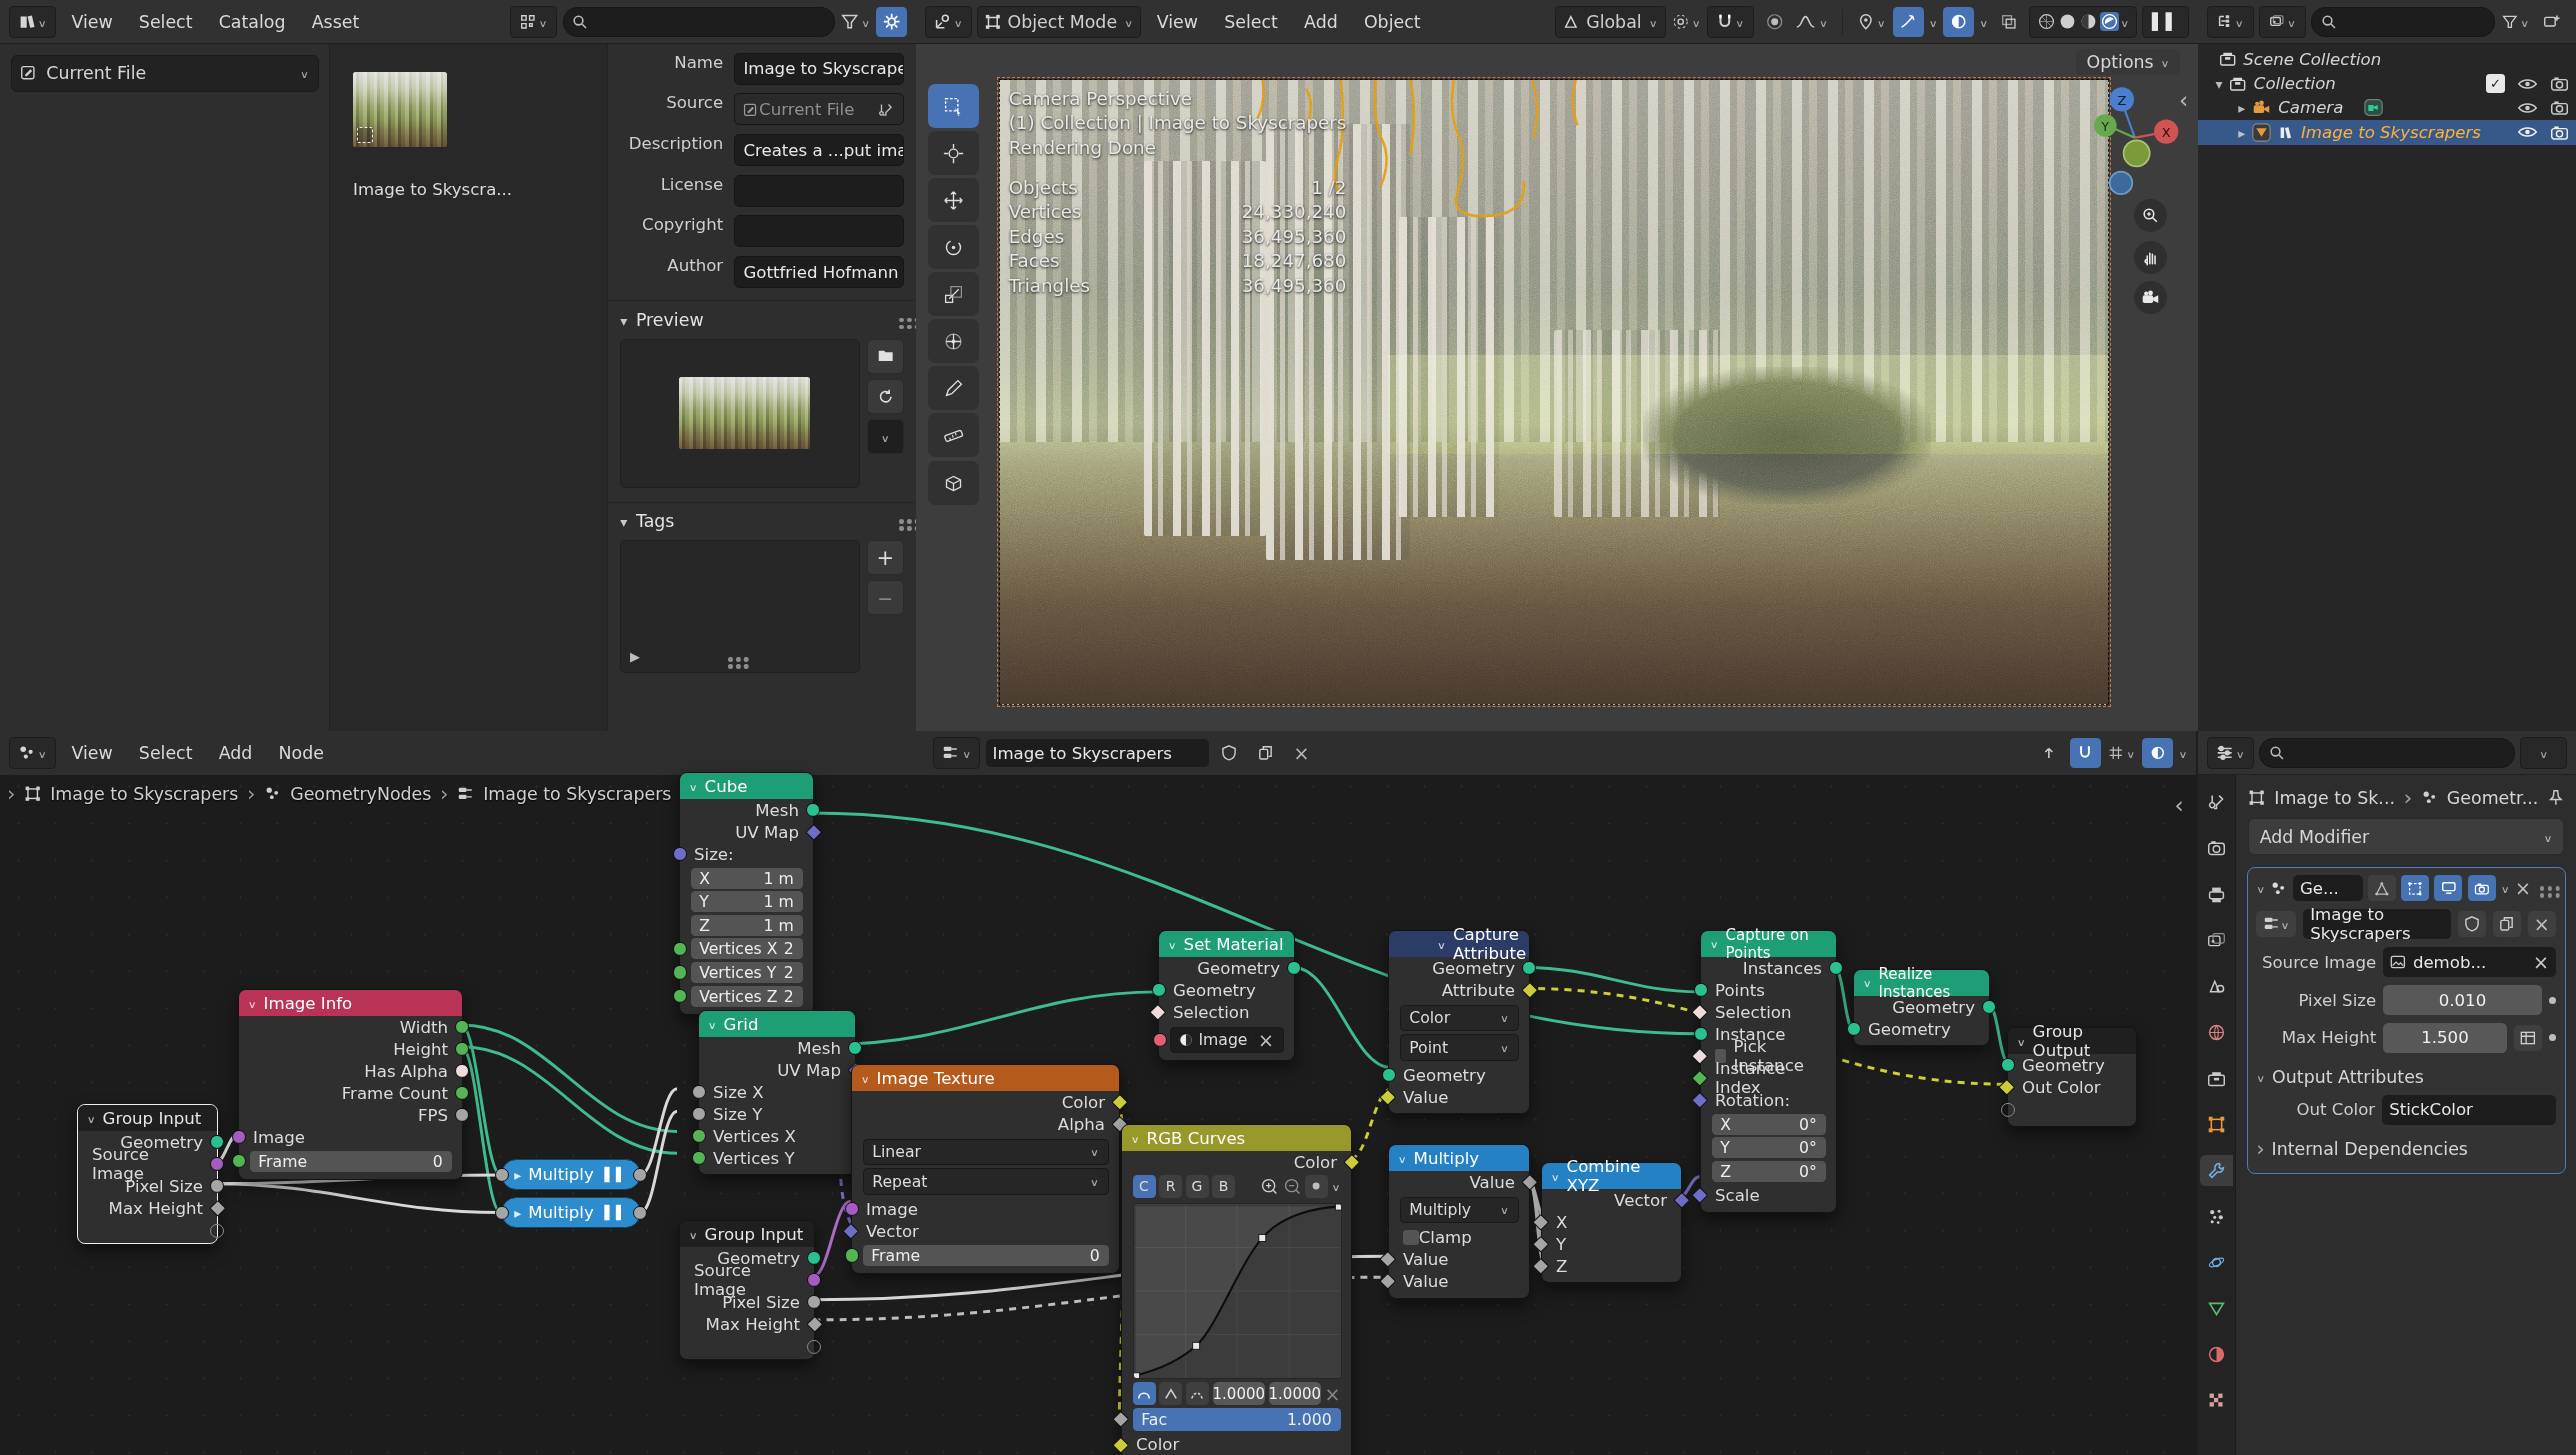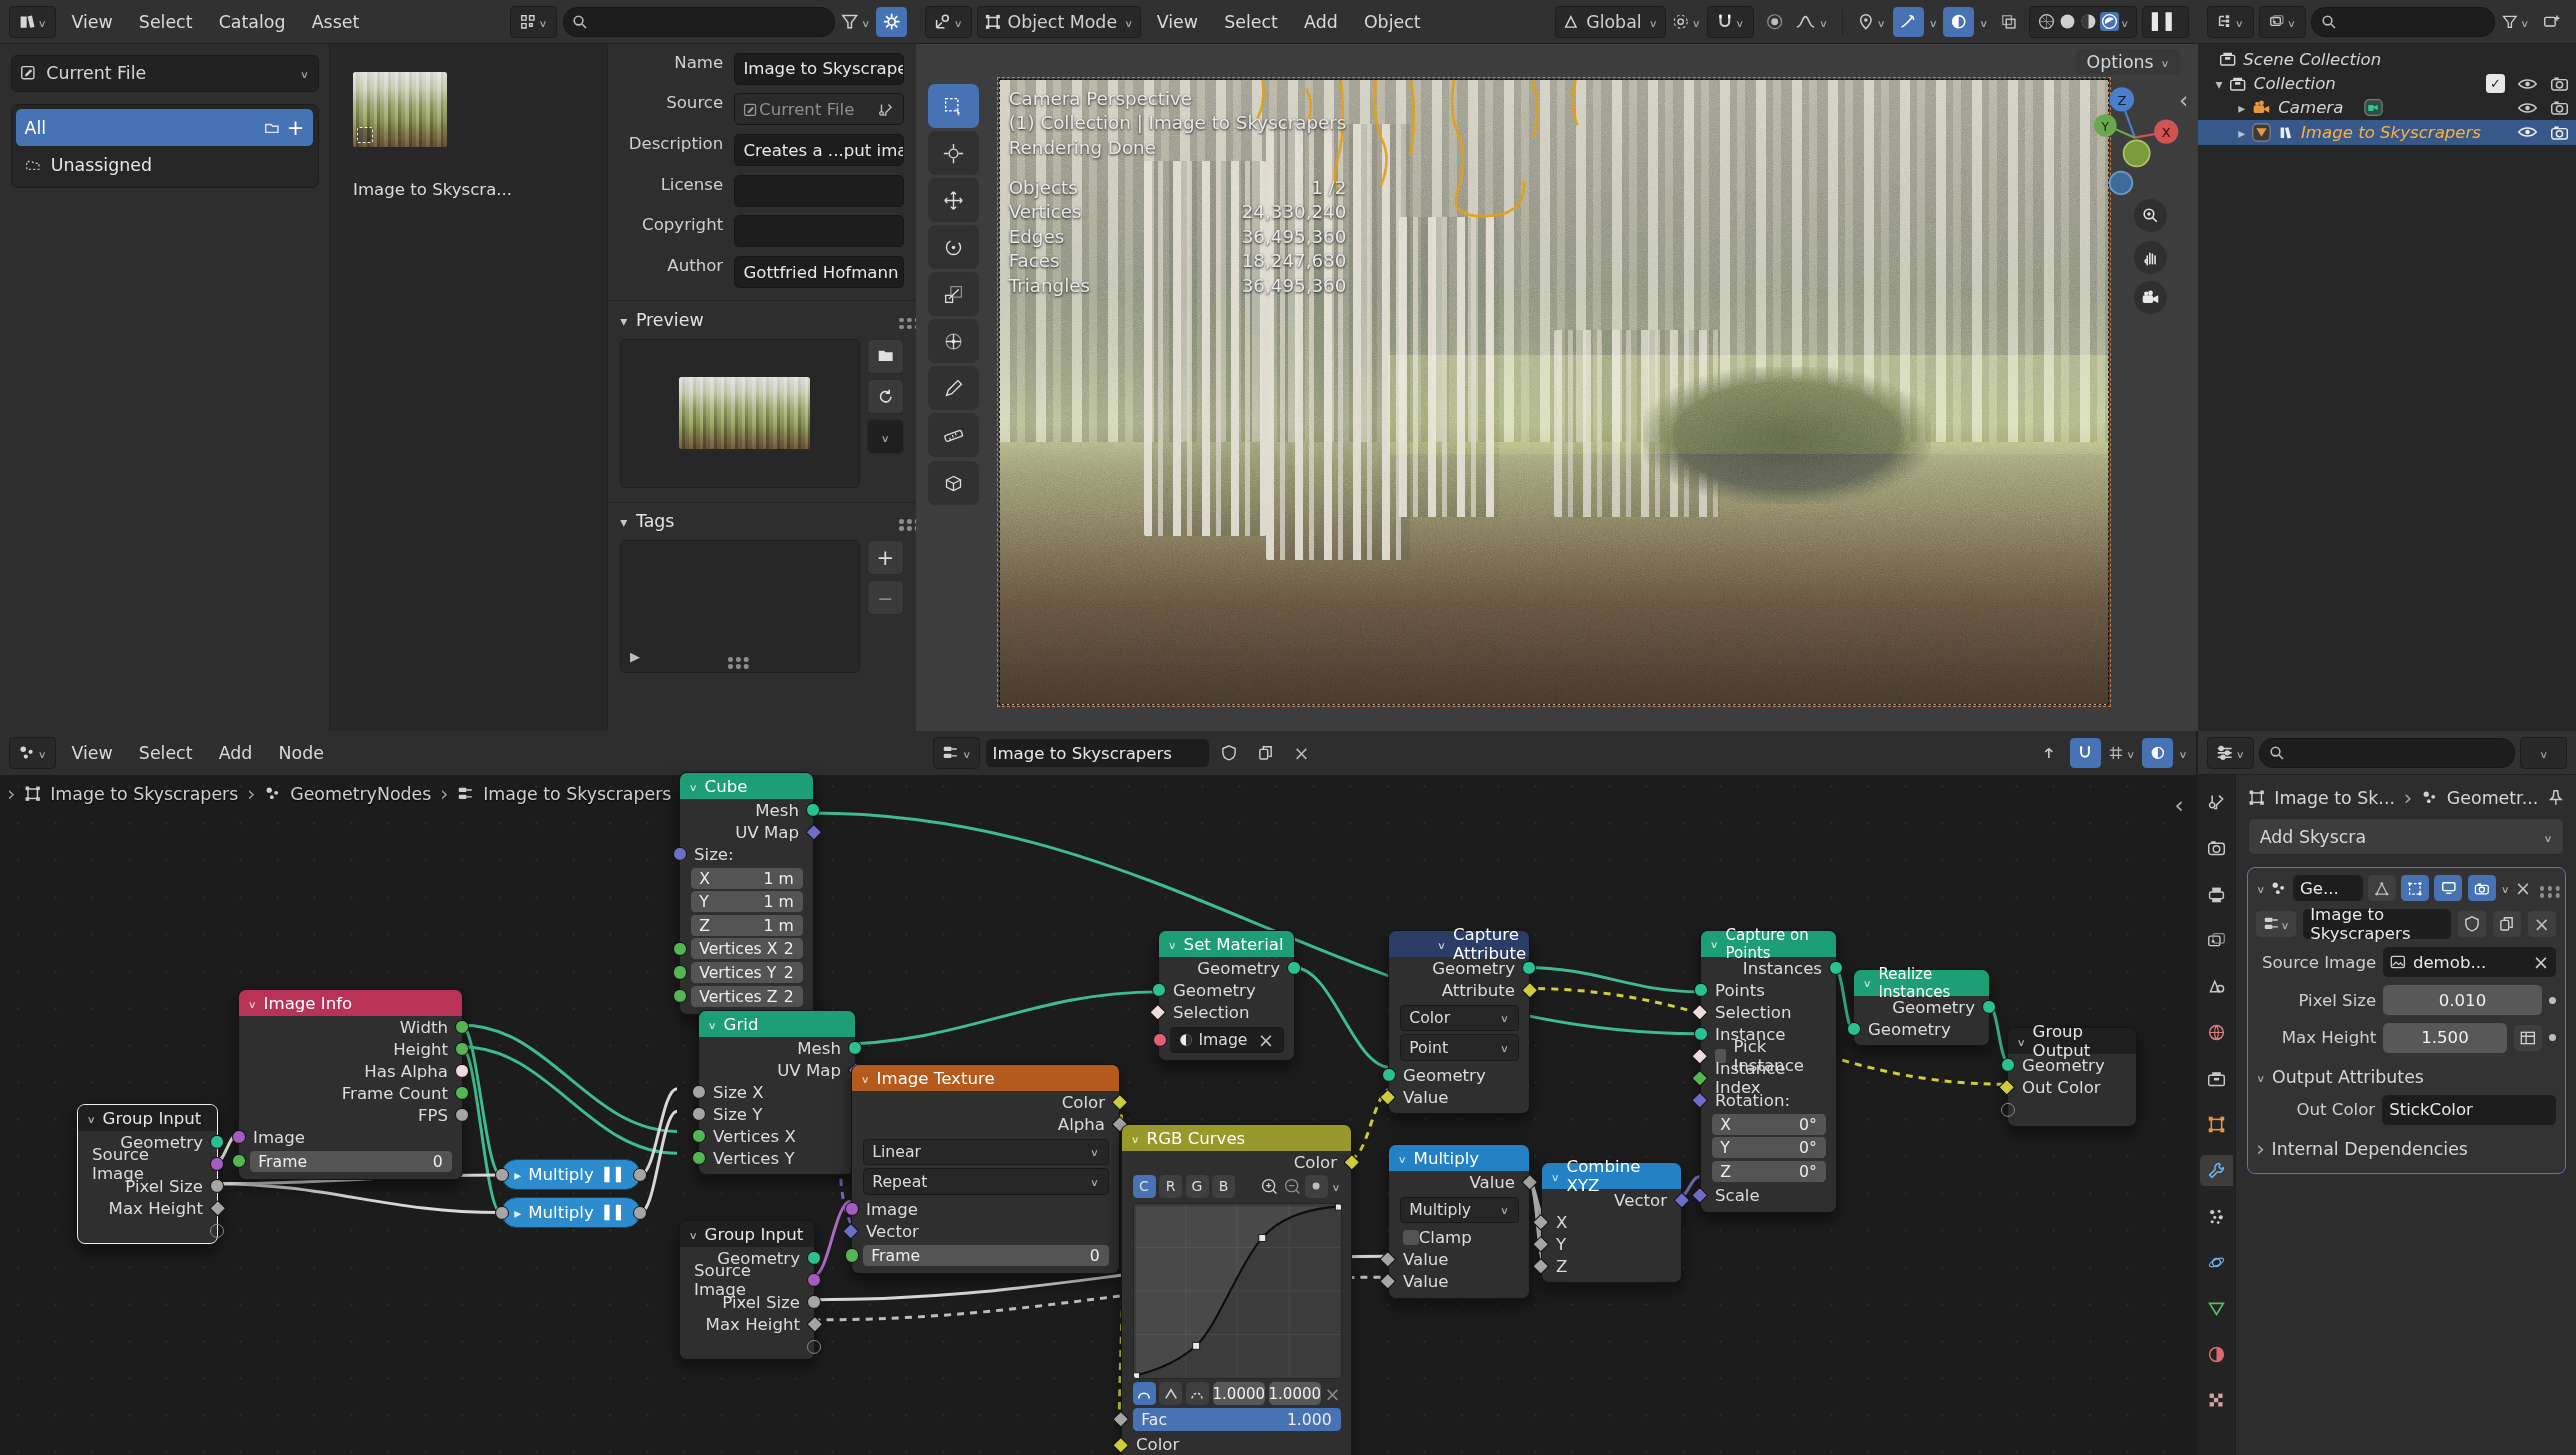--- a/index.html
+++ b/index.html
@@ -145,37 +145,20 @@
 
     <div class="panelL">
       <div class="select-like">
         <svg class="icon" width="17.4" height="17.4" viewBox="0 0 20 20">
             <rect x="2" y="3" width="14" height="14" rx="2" fill="none" stroke="#cfcfcf" stroke-width="1.6"></rect>
             <path d="M6 12l6-6 2 2-6 6H6z" fill="#cfcfcf"></path>
           </svg>
         <span>Current File</span>
         <span style="margin-left:auto" class="i-chev"></span>
       </div>
-      <div class="catalog-box">
-        <div class="cat-row sel">
-          <span>All</span>
-          <span style="margin-left:auto;display:flex;gap:7px;align-items:center">
-            <svg class="icon" width="15.7" height="14" viewBox="0 0 18 16">
-                <path d="M2 13 V4 h6 l2 2 h6 v7 z" fill="none" stroke="#dce6f5" stroke-width="1.6"></path>
-              </svg>
-            <span class="i-plus" style="color:#fff"></span>
-          </span>
-        </div>
-        <div class="cat-row">
-          <svg class="icon" width="15.7" height="14" viewBox="0 0 18 16">
-              <path d="M2 13 V4 h6 l2 2 h6 v7 z" fill="none" stroke="#bdbdbd" stroke-width="1.5" stroke-dasharray="2.5 2.5"></path>
-            </svg>
-          <span>Unassigned</span>
-        </div>
-      </div>
     </div>
 
     <div class="asset-card">
       <div class="thumbish" style="width:94px;height:75px">
         <div style="position:absolute;left:4.4px;bottom:4.4px;width:14px;height:14px;border:1.7px dashed #e8e8e8;border-radius:2.6px;background:rgba(40,40,40,.4)"></div>
       </div>
       <div style="margin-top:33px;font-size:16.6px;color:#dcdcdc;white-space:nowrap">Image to Skyscra...</div>
     </div>
 
     <div class="sidebarR">
@@ -790,21 +773,21 @@
               <circle cx="9" cy="14" r="2.2"></circle>
             </g>
           </svg>
         <span>Geometr...</span>
         <svg class="icon" style="margin-left:auto" width="15.7" height="17.4" viewBox="0 0 18 20">
             <path d="M7 2h4l1 7 3 3H3l3-3zM9 12v6" stroke="#c9c9c9" stroke-width="1.7" fill="none"></path>
           </svg>
       </div>
 
       <div class="btnwide">
-        <span>Add Skyscra</span>
+        <span>Add Modifier</span>
         <span class="i-chev"></span>
       </div>
 
       <div class="mod-panel">
         <div class="flex" style="gap:5.2px">
           <span class="i-chev"></span>
           <svg class="icon" width="17.4" height="17.4" viewBox="0 0 20 20">
               <g fill="#dadada">
                 <circle cx="6" cy="6" r="3"></circle>
                 <circle cx="14" cy="9" r="2.2"></circle>

